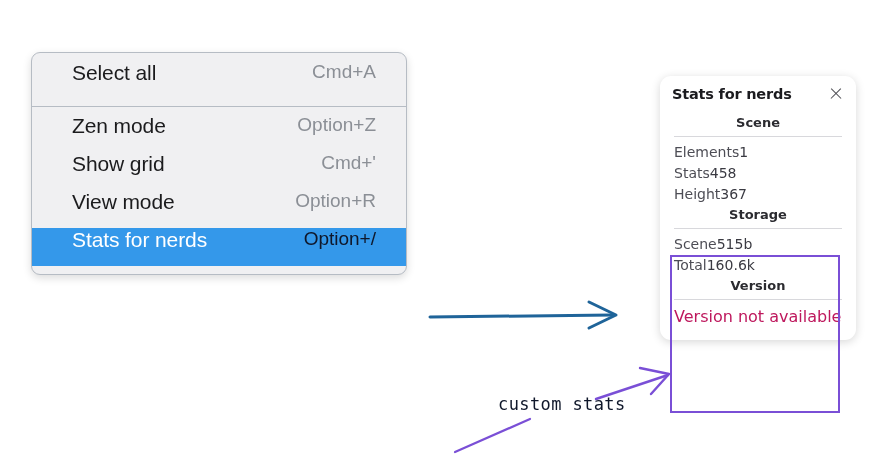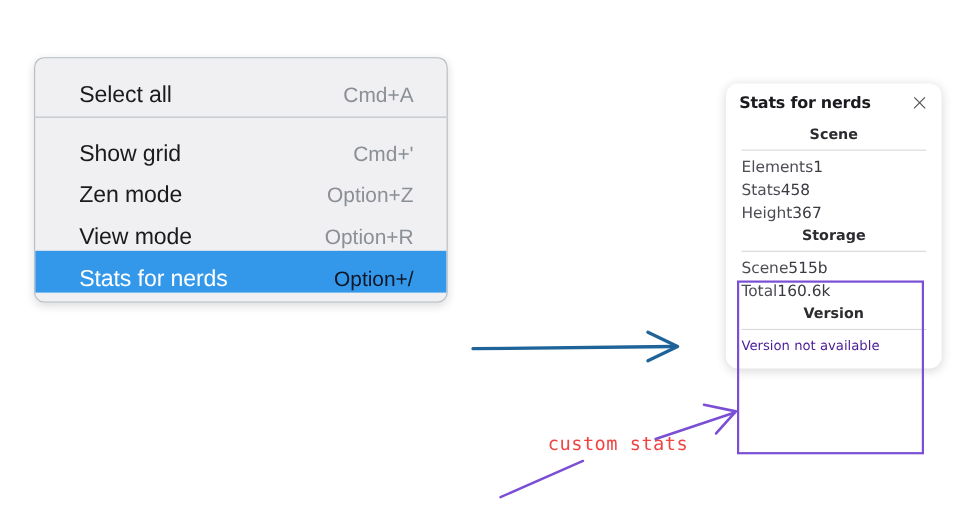--- a/index.html
+++ b/index.html
@@ -34,21 +34,21 @@
   }
   .menu-group.first { padding: 8px 0 7px 0; }
   .menu-group.second { padding: 7px 0 8px 0; }
   .menu-divider {
     height: 1px;
     background: #b6bcc4;
     width: 100%;
   }
   .menu-item {
     display: flex;
-    align-items: flex-end;
+    align-items: flex-start;
     justify-content: space-between;
     height: 38px;
     padding: 0 30px 0 40px;
     box-sizing: border-box;
     cursor: default;
   }
   .menu-item .mi-label {
     font-size: 21px;
     color: #1b1b1d;
     letter-spacing: -0.1px;
@@ -125,22 +125,22 @@
   .stat-row {
     display: flex;
     align-items: baseline;
     justify-content: flex-start;
     font-size: 14px;
     color: #4d4d55;
     padding: 2.5px 2px;
   }
   .stat-row .sr-value { color: #3a3a42; }
   .stat-note {
-    font-size: 12px;
-    color: #4c1d95;
+    font-size: 16px;
+    color: #be185d;
     padding: 3px 2px 0 2px;
     white-space: nowrap;
   }
 
   
   .highlight-box {
     position: absolute;
     left: 670px;
     top: 255px;
     width: 170px;
@@ -157,47 +157,47 @@
     width: 873px;
     height: 461px;
     pointer-events: none;
   }
   .anno-text {
     position: absolute;
     left: 498px;
     top: 394px;
     font-family: "DejaVu Sans Mono", monospace;
     font-size: 17px;
-    color: #ef4444;
+    color: #0f172a;
     letter-spacing: 0.4px;
     white-space: nowrap;
   }
 </style>
 </head>
 <body>
 
 <div class="context-menu">
 
   <div class="menu-group first">
     <div class="menu-item">
       <span class="mi-label">Select all</span>
       <span class="mi-shortcut">Cmd+A</span>
     </div>
   </div>
 
   <div class="menu-divider"></div>
 
   <div class="menu-group second">
     <div class="menu-item">
+      <span class="mi-label">Zen mode</span>
+      <span class="mi-shortcut">Option+Z</span>
+    </div>
+    <div class="menu-item">
       <span class="mi-label">Show grid</span>
       <span class="mi-shortcut">Cmd+'</span>
-    </div>
-    <div class="menu-item">
-      <span class="mi-label">Zen mode</span>
-      <span class="mi-shortcut">Option+Z</span>
     </div>
     <div class="menu-item">
       <span class="mi-label">View mode</span>
       <span class="mi-shortcut">Option+R</span>
     </div>
     <div class="menu-item selected">
       <span class="mi-label">Stats for nerds</span>
       <span class="mi-shortcut">Option+/</span>
     </div>
   </div>

